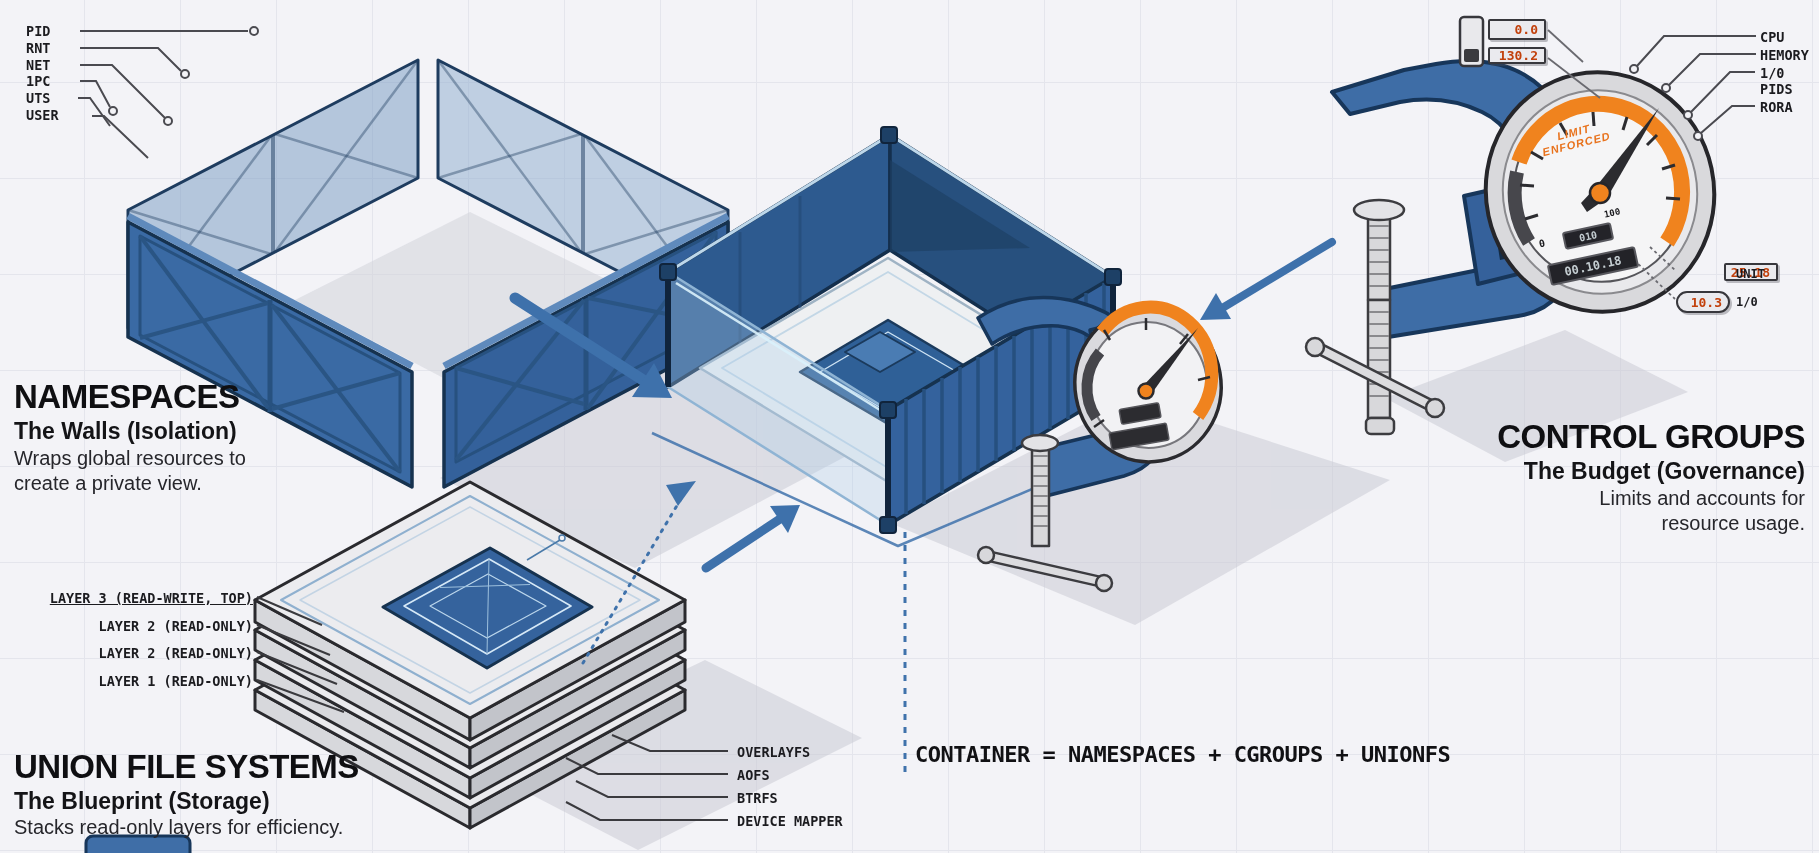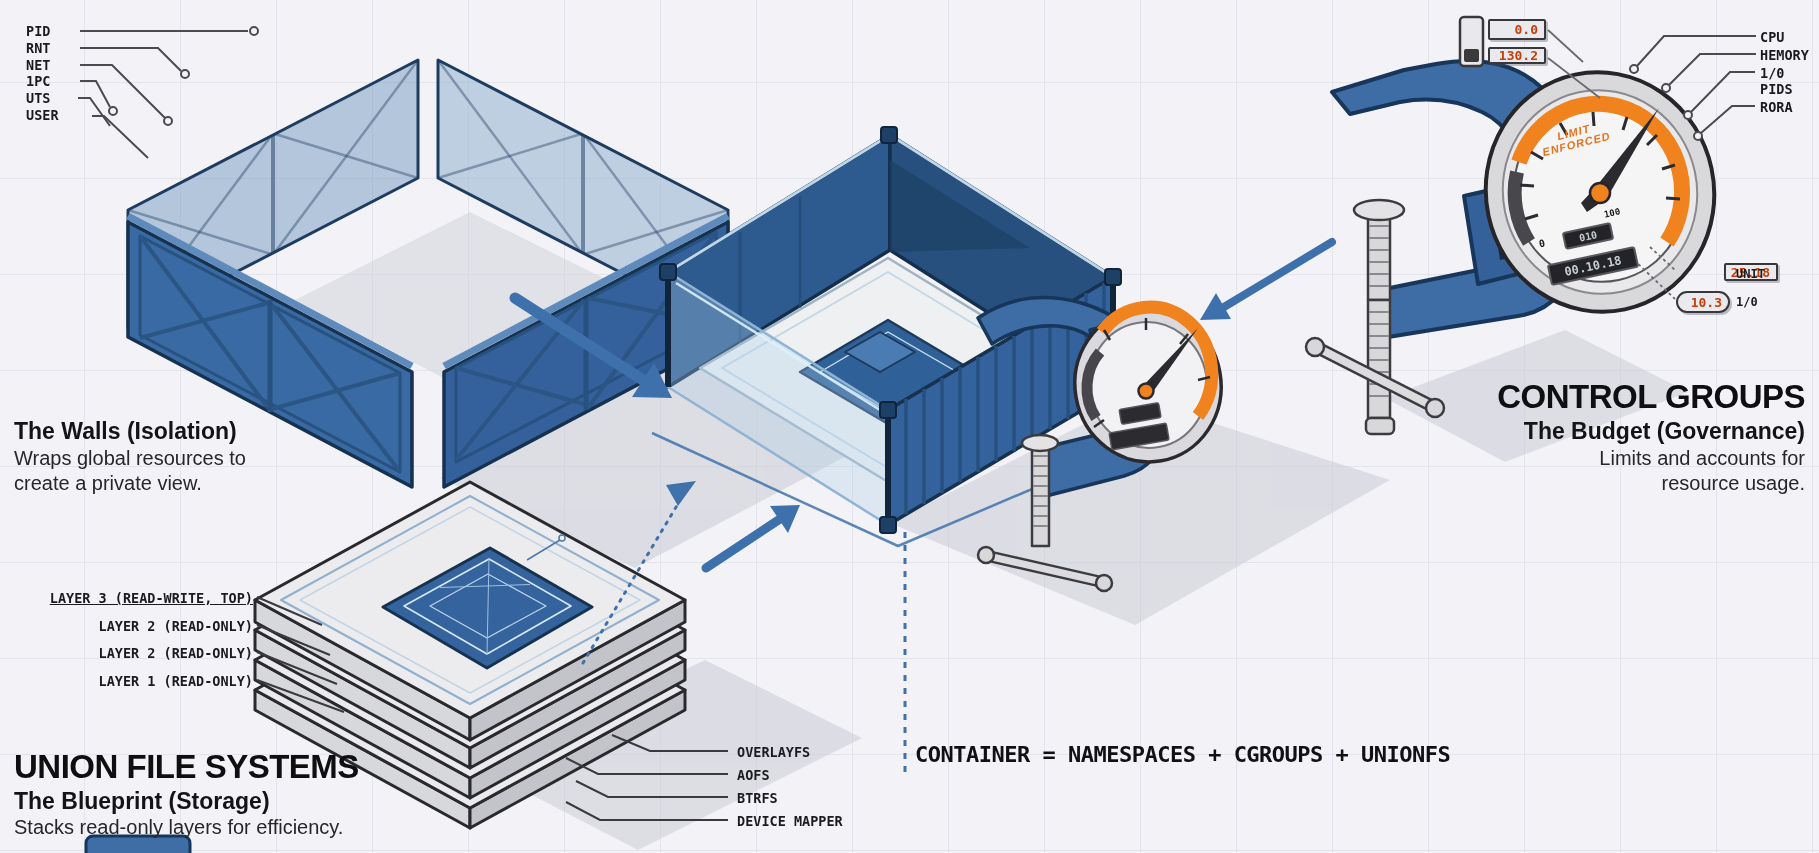--- a/index.html
+++ b/index.html
@@ -11,21 +11,21 @@
                      linear-gradient(90deg,#e4e5ec 1.5px,transparent 1.5px);
     background-size:96px 96px;background-position:-12px -14px;
   }
   .abs{position:absolute;}
   svg{position:absolute;left:0;top:0;}
   .mono{font-family:"DejaVu Sans Mono",monospace;font-weight:bold;color:#1b1b1f;}
   .callout{font-size:13.5px;letter-spacing:0px;white-space:nowrap;}
   .h1{font-size:33px;font-weight:800;color:#0f0f12;letter-spacing:-0.5px;white-space:nowrap;}
   .h2{font-size:23px;font-weight:700;color:#141417;white-space:nowrap;}
   .body-line{font-size:20px;font-weight:400;color:#26262b;white-space:nowrap;}
-  .right{text-align:right;}
+  .right{text-align:right;margin-top:40px;}
   .vbox{
     background:#eaeaee;border:2px solid #37373c;border-radius:2px;
     box-shadow:2px 2px 0 rgba(80,80,90,.35);
     font-family:"DejaVu Sans Mono",monospace;font-weight:bold;font-size:13px;color:#c2410c;
     display:flex;align-items:center;justify-content:flex-end;padding-right:6px;box-sizing:border-box;
   }
   .gdisp{
     background:#232328;border:2px solid #57575d;border-radius:3px;color:#c4cdd1;
     font-family:"DejaVu Sans Mono",monospace;font-weight:bold;
     display:flex;align-items:center;justify-content:center;box-sizing:border-box;
@@ -373,20 +373,21 @@
 
 <div class="abs gauge-label" style="left:1520px;top:126px;width:110px;transform:rotate(-14deg);">
   <div>LIMIT</div>
   <div>ENFORCED</div>
 </div>
 <div class="abs mono" style="left:1539px;top:238px;font-size:10px;transform:rotate(-12deg);">0</div>
 <div class="abs mono" style="left:1604px;top:208px;font-size:9px;transform:rotate(-12deg);">100</div>
 <div class="abs gdisp" style="left:1563px;top:227px;width:50px;height:18px;font-size:10px;transform:rotate(-12deg);">010</div>
 <div class="abs gdisp" style="left:1548px;top:255px;width:90px;height:22px;font-size:12px;transform:rotate(-12deg);">00.10.18</div>
 
+<div class="abs h1" style="left:14px;top:378px;">NAMESPACES</div>
 <div class="abs h2" style="left:14px;top:418px;">The Walls (Isolation)</div>
 <div class="abs body-line" style="left:14px;top:447px;">Wraps global resources to</div>
 <div class="abs body-line" style="left:14px;top:472px;">create a private view.</div>
 
 <div class="abs h1 right" style="right:14px;top:378px;">CONTROL GROUPS</div>
 <div class="abs h2 right" style="right:14px;top:418px;">The Budget (Governance)</div>
 <div class="abs body-line right" style="right:14px;top:447px;">Limits and accounts for</div>
 <div class="abs body-line right" style="right:14px;top:472px;">resource usage.</div>
 
 <div class="abs h1" style="left:14px;top:748px;">UNION FILE SYSTEMS</div>

